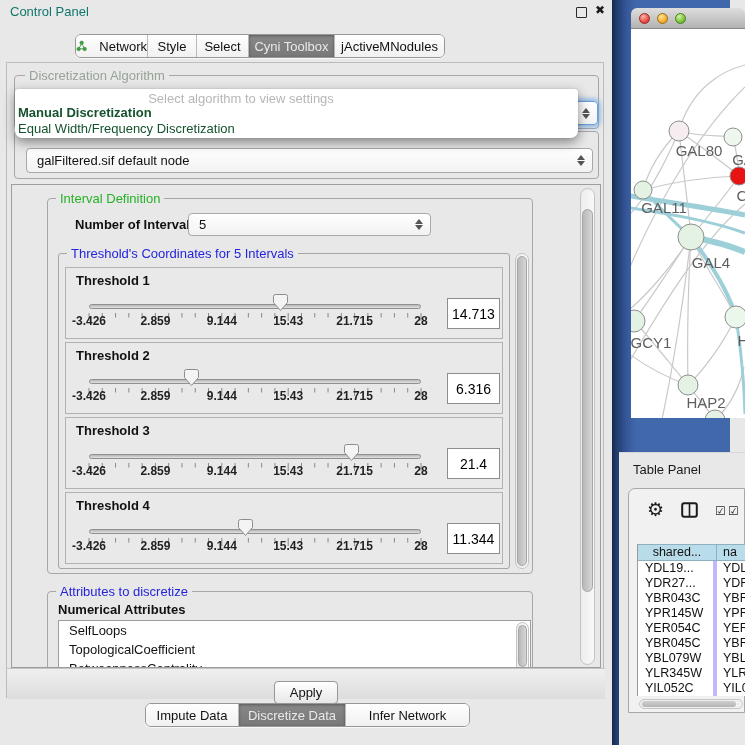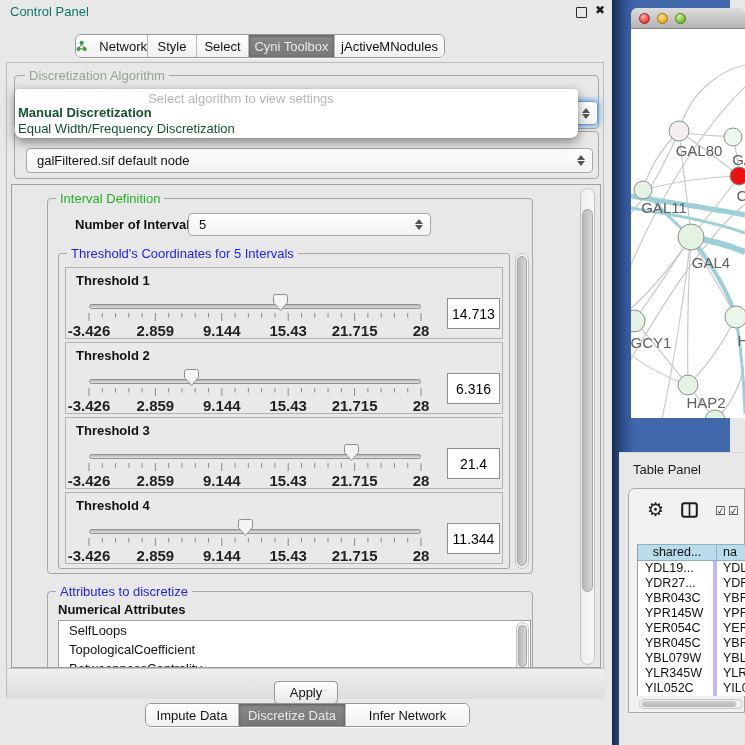--- a/index.html
+++ b/index.html
@@ -53,21 +53,21 @@
   #count-label{position:absolute;left:27px;top:18px;font-size:13px;font-weight:bold;color:#111;}
   #count-combo{left:140px;top:14px;width:243px;height:23px;}
   #thr-group{position:absolute;left:10px;top:54px;width:452px;height:316px;border:1px solid #a6a6a6;border-radius:3px;box-sizing:border-box;}
   #thr-title{left:8px;color:#2424dd;}
   .tpanel{position:absolute;left:6px;width:438px;height:72px;border:1px solid #b2b2b2;background:#e9e9e9;box-sizing:border-box;}
   .tlabel{position:absolute;left:10px;top:5px;font-size:13px;font-weight:bold;color:#111;}
   .track{position:absolute;left:23px;top:36px;width:332px;height:5px;border:1px solid #909090;border-radius:3px;
     background:linear-gradient(#b5b5b5,#e2e2e2);box-sizing:border-box;}
   .thumb{position:absolute;top:26px;width:15px;height:17px;}
   .ticksvg{position:absolute;left:20px;top:45px;}
-  .ticklab{position:absolute;top:54px;transform:translateX(-50%);font-size:15px;font-weight:bold;color:#222;white-space:nowrap;}
+  .ticklab{position:absolute;top:46px;transform:translateX(-50%);font-size:12px;font-weight:bold;color:#222;white-space:nowrap;}
   .valbox{position:absolute;left:381px;top:30px;width:51px;height:29px;background:#fff;border:1px solid #8d8d8d;
     font-size:14px;color:#000;display:flex;align-items:center;justify-content:center;}
   #attr-group{left:35px;top:406px;width:486px;height:110px;}
   #attr-title{left:8px;color:#2424dd;}
   #attr-subtitle{position:absolute;left:10px;top:10px;font-size:13px;font-weight:bold;color:#111;}
   #attr-list{position:absolute;left:10px;top:28px;width:473px;height:70px;background:#fff;border:1px solid #9d9d9d;box-sizing:border-box;overflow:hidden;}
   .attr-item{font-size:13px;color:#111;padding-left:10px;line-height:19px;white-space:nowrap;}
   #apply-bar{position:absolute;left:0;top:605px;width:598px;height:30px;border-top:1px solid #c4c4c4;
     background:linear-gradient(#efefef,#dddddd);display:flex;justify-content:center;}
   #apply-btn{margin-top:12px;width:62px;height:21px;font-size:13px;color:#111;background:linear-gradient(#ffffff,#e7e7e7);

